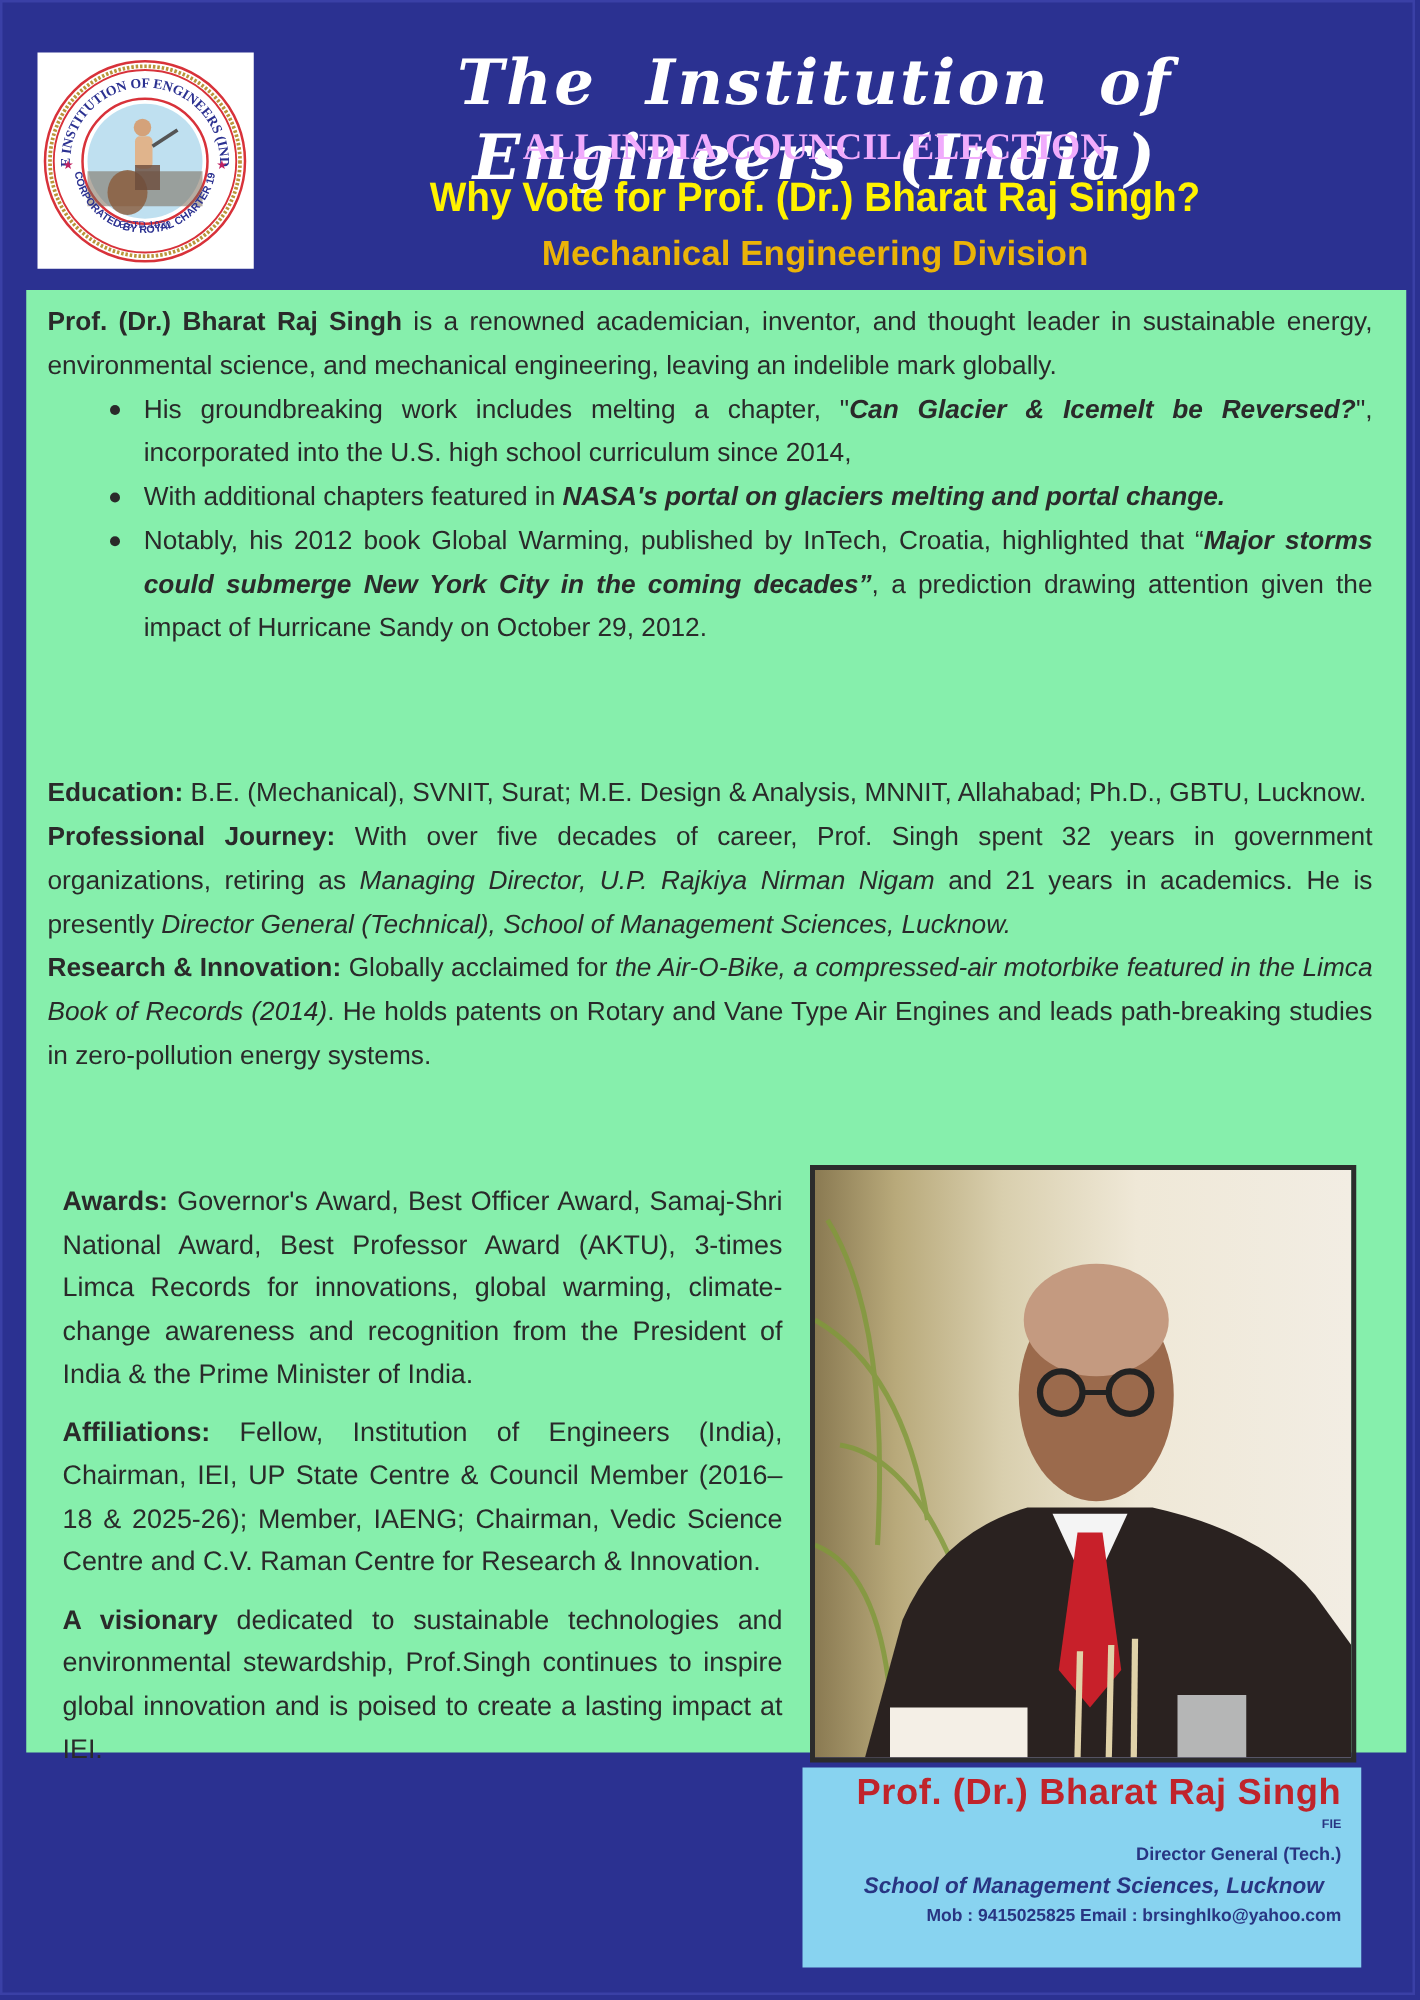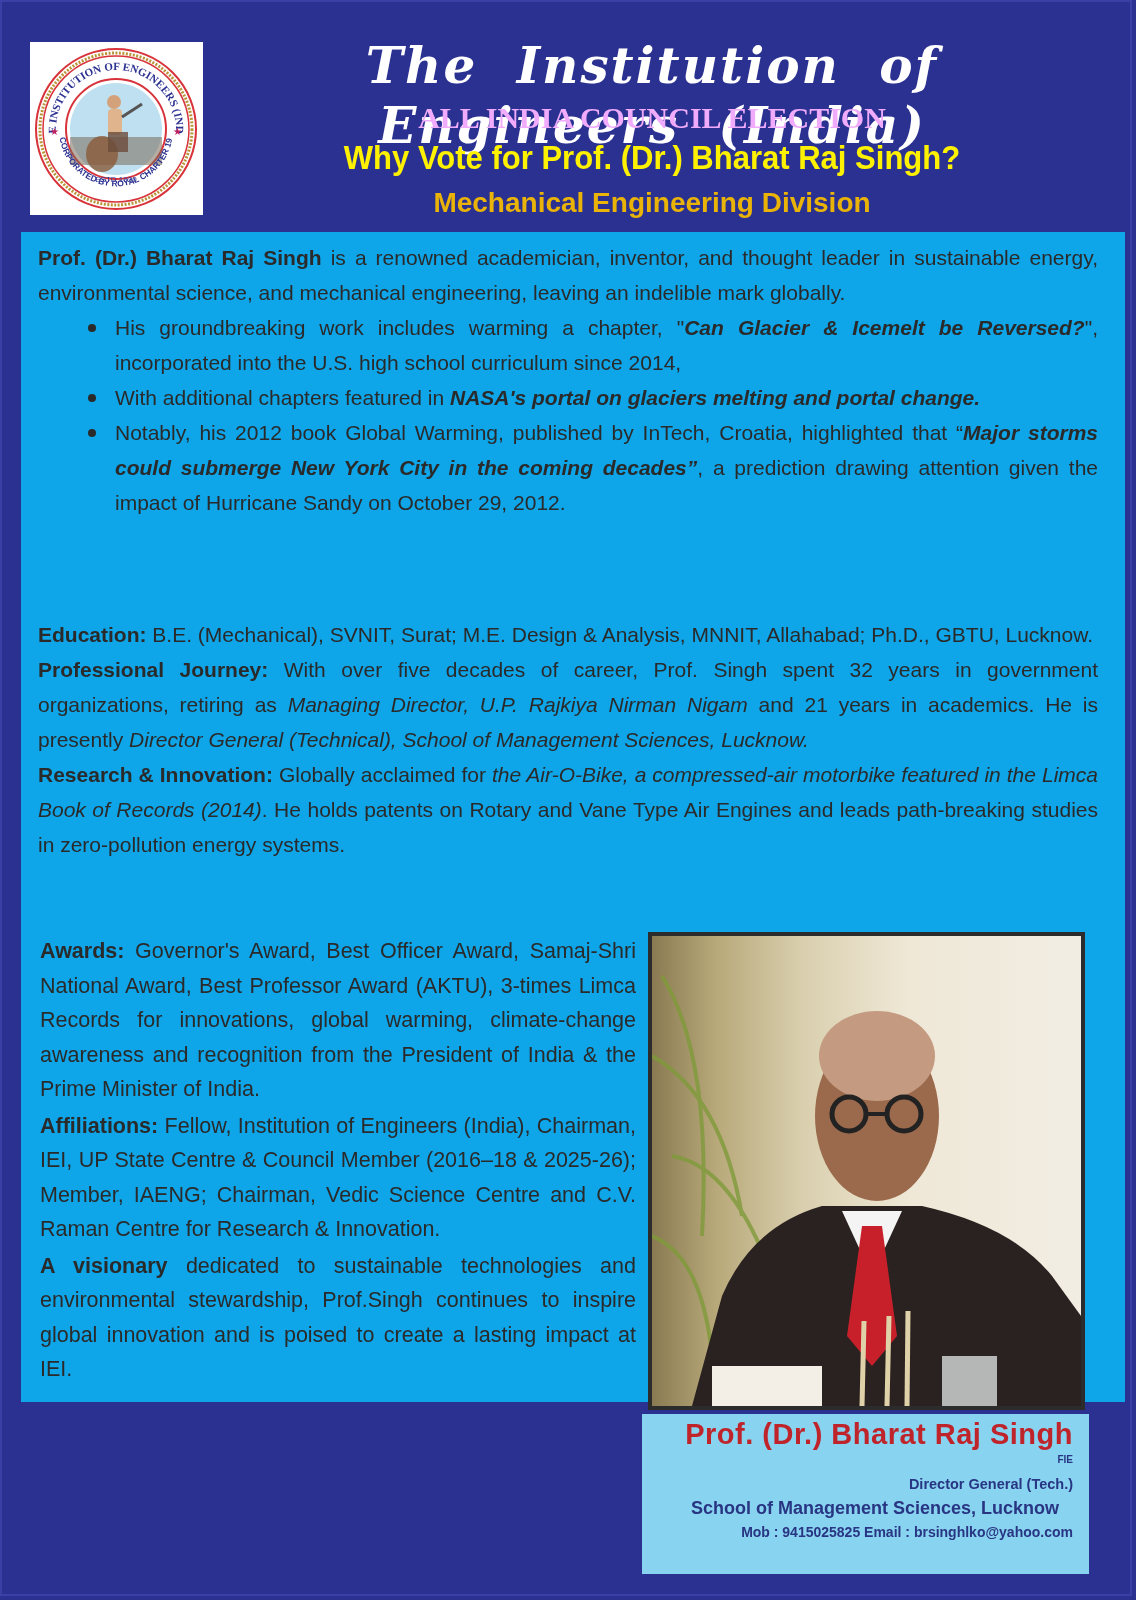--- a/index.html
+++ b/index.html
@@ -38,40 +38,40 @@
     color: #fff200; font-family: "Liberation Sans", sans-serif; font-weight: bold;
     font-size: 33px; line-height: 40px; transform: scaleX(0.94);
   }
   .division {
     position: absolute; left: 212px; top: 190px; width: 880px; text-align: center;
     color: #eab308; font-weight: bold; font-size: 28px; line-height: 26px;
   }
   
   .content {
     position: absolute; left: 21px; top: 232px; width: 1104px; height: 1170px;
-    background: #0ea5e9;
+    background: #86efac;
     box-sizing: border-box;
   }
   .text {
     color: #2a2a2a;
     font-family: "Liberation Sans", sans-serif;
     font-size: 21px; line-height: 35px;
     text-align: justify;
   }
   .intro { position: absolute; left: 17px; top: 8px; width: 1060px; }
   .bullets { list-style: none; margin: 0; padding: 0; }
   .bullets li { position: relative; padding-left: 77px; }
   .bullets li .dot {
     position: absolute; left: 50px; top: 14px; width: 8px; height: 8px;
     background: #2a2a2a; border-radius: 50%;
   }
   .bio { position: absolute; left: 17px; top: 385px; width: 1060px; }
   .bio p { margin: 0; }
   .left-col { position: absolute; left: 17px; top: 700px; width: 600px; }
-  .left-col p { margin: 2px; }
+  .left-col p { margin: 12px; }
   .left-col .text { font-size: 21.5px; line-height: 34.5px; }
   b { font-weight: bold; }
   i { font-style: italic; }
   
   .photo {
     position: absolute; left: 627px; top: 700px; width: 437px; height: 478px;
     border: 4px solid #2c2c2c; box-sizing: border-box; overflow: hidden;
     background: linear-gradient(90deg, #8a7a52 0%, #b8a97a 15%, #d9cfae 35%, #efe8d7 60%, #f2ede3 100%);
   }
   .photo svg { display: block; width: 100%; height: 100%; }
@@ -80,21 +80,21 @@
     position: absolute; left: 621px; top: 1182px; width: 447px; height: 160px;
     background: #88d3f0;
   }
   .nc-name {
     position: absolute; right: 16px; top: 3px; color: #c0242b;
     font-weight: bold; font-size: 29px; line-height: 34px; letter-spacing: 0.5px;
     white-space: nowrap;
   }
   .nc-fie { position: absolute; right: 16px; top: 40px; color: #283582; font-weight: bold; font-size: 10px; }
   .nc-role { position: absolute; right: 16px; top: 62px; color: #283582; font-weight: bold; font-size: 14.5px; }
-  .nc-school { position: absolute; right: 30px; top: 84px; color: #283582; font-weight: bold; font-size: 18px; white-space: nowrap; }
+  .nc-school { position: absolute; right: 30px; top: 84px; color: #283582; font-weight: bold; font-size: 18px; white-space: nowrap; font-style: italic; }
   .nc-contact { position: absolute; right: 16px; top: 110px; color: #283582; font-weight: bold; font-size: 14px; white-space: nowrap; }
 </style>
 </head>
 <body>
 
 <div class="frame"></div>
 
 <div class="header">
   <div class="logo-box">
     <svg viewBox="0 0 173 173">
@@ -128,21 +128,21 @@
   <div class="election">ALL INDIA COUNCIL ELECTION</div>
   <div class="why-vote">Why Vote for Prof. (Dr.) Bharat Raj Singh?</div>
   <div class="division">Mechanical Engineering Division</div>
 </div>
 
 <div class="content">
 
   <div class="intro text">
     <p style="margin:0"><b>Prof. (Dr.) Bharat Raj Singh</b><span> is a renowned academician, inventor, and thought leader in sustainable energy, environmental science, and mechanical engineering, leaving an indelible mark globally.</span></p>
     <ul class="bullets">
-      <li><span class="dot"></span><span>His groundbreaking work includes warming a chapter, "</span><b><i>Can Glacier &amp; Icemelt be Reversed?</i></b><span>", incorporated into the U.S. high school curriculum since 2014,</span></li>
+      <li><span class="dot"></span><span>His groundbreaking work includes melting a chapter, "</span><b><i>Can Glacier &amp; Icemelt be Reversed?</i></b><span>", incorporated into the U.S. high school curriculum since 2014,</span></li>
       <li><span class="dot"></span><span>With additional chapters featured in </span><b><i>NASA's portal on glaciers melting and portal change.</i></b><span></span></li>
       <li><span class="dot"></span><span>Notably, his 2012 book Global Warming, published by InTech, Croatia, highlighted that “</span><b><i>Major storms could submerge New York City in the coming decades”</i></b><span>, a prediction drawing attention given the impact of Hurricane Sandy on October 29, 2012.</span></li>
     </ul>
   </div>
 
   <div class="bio text">
     <p><b>Education:</b><span> B.E. (Mechanical), SVNIT, Surat; M.E. Design &amp; Analysis, MNNIT, Allahabad; Ph.D., GBTU, Lucknow.</span></p>
     <p><b>Professional Journey:</b><span> With over five decades of career, Prof. Singh spent 32 years in government organizations, retiring as </span><i>Managing Director, U.P. Rajkiya Nirman Nigam</i><span> and 21 years in academics. He is presently </span><i>Director General (Technical), School of Management Sciences, Lucknow.</i></p>
     <p><b>Research &amp; Innovation:</b><span> Globally acclaimed for </span><i>the Air-O-Bike, a compressed-air motorbike featured in the Limca Book of Records (2014)</i><span>. He holds patents on Rotary and Vane Type Air Engines and leads path-breaking studies in zero-pollution energy systems.</span></p>
   </div>

